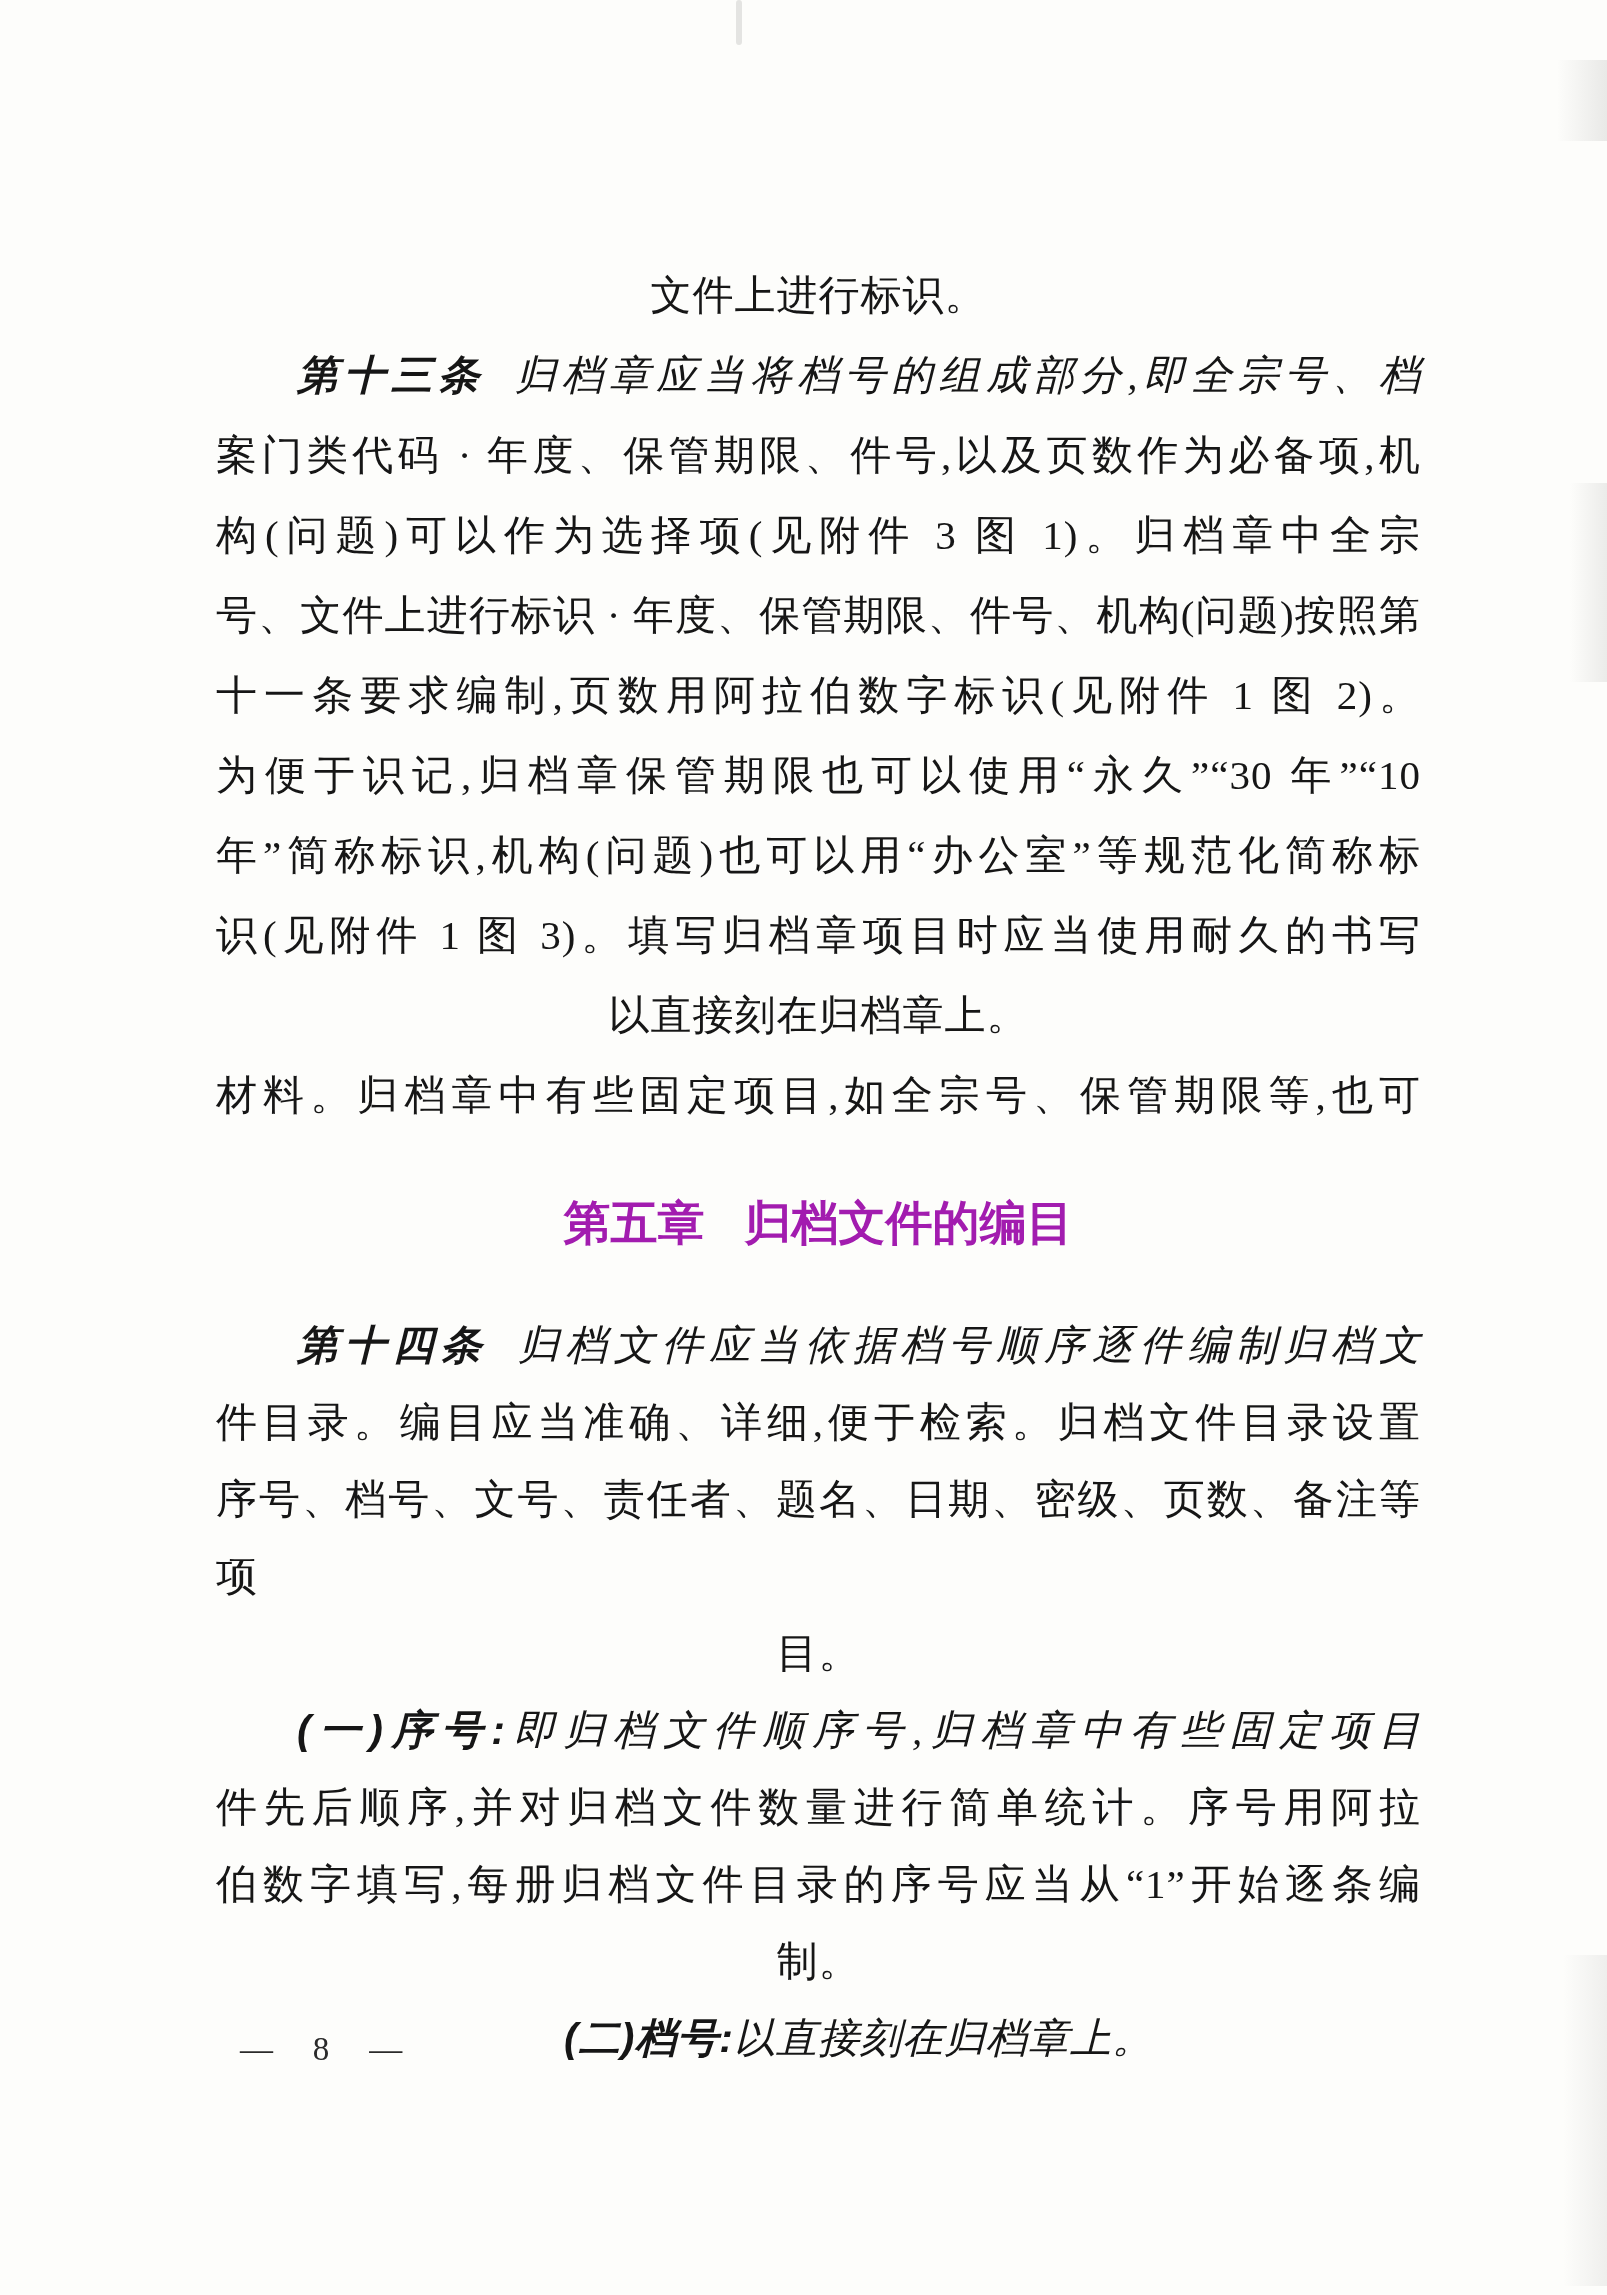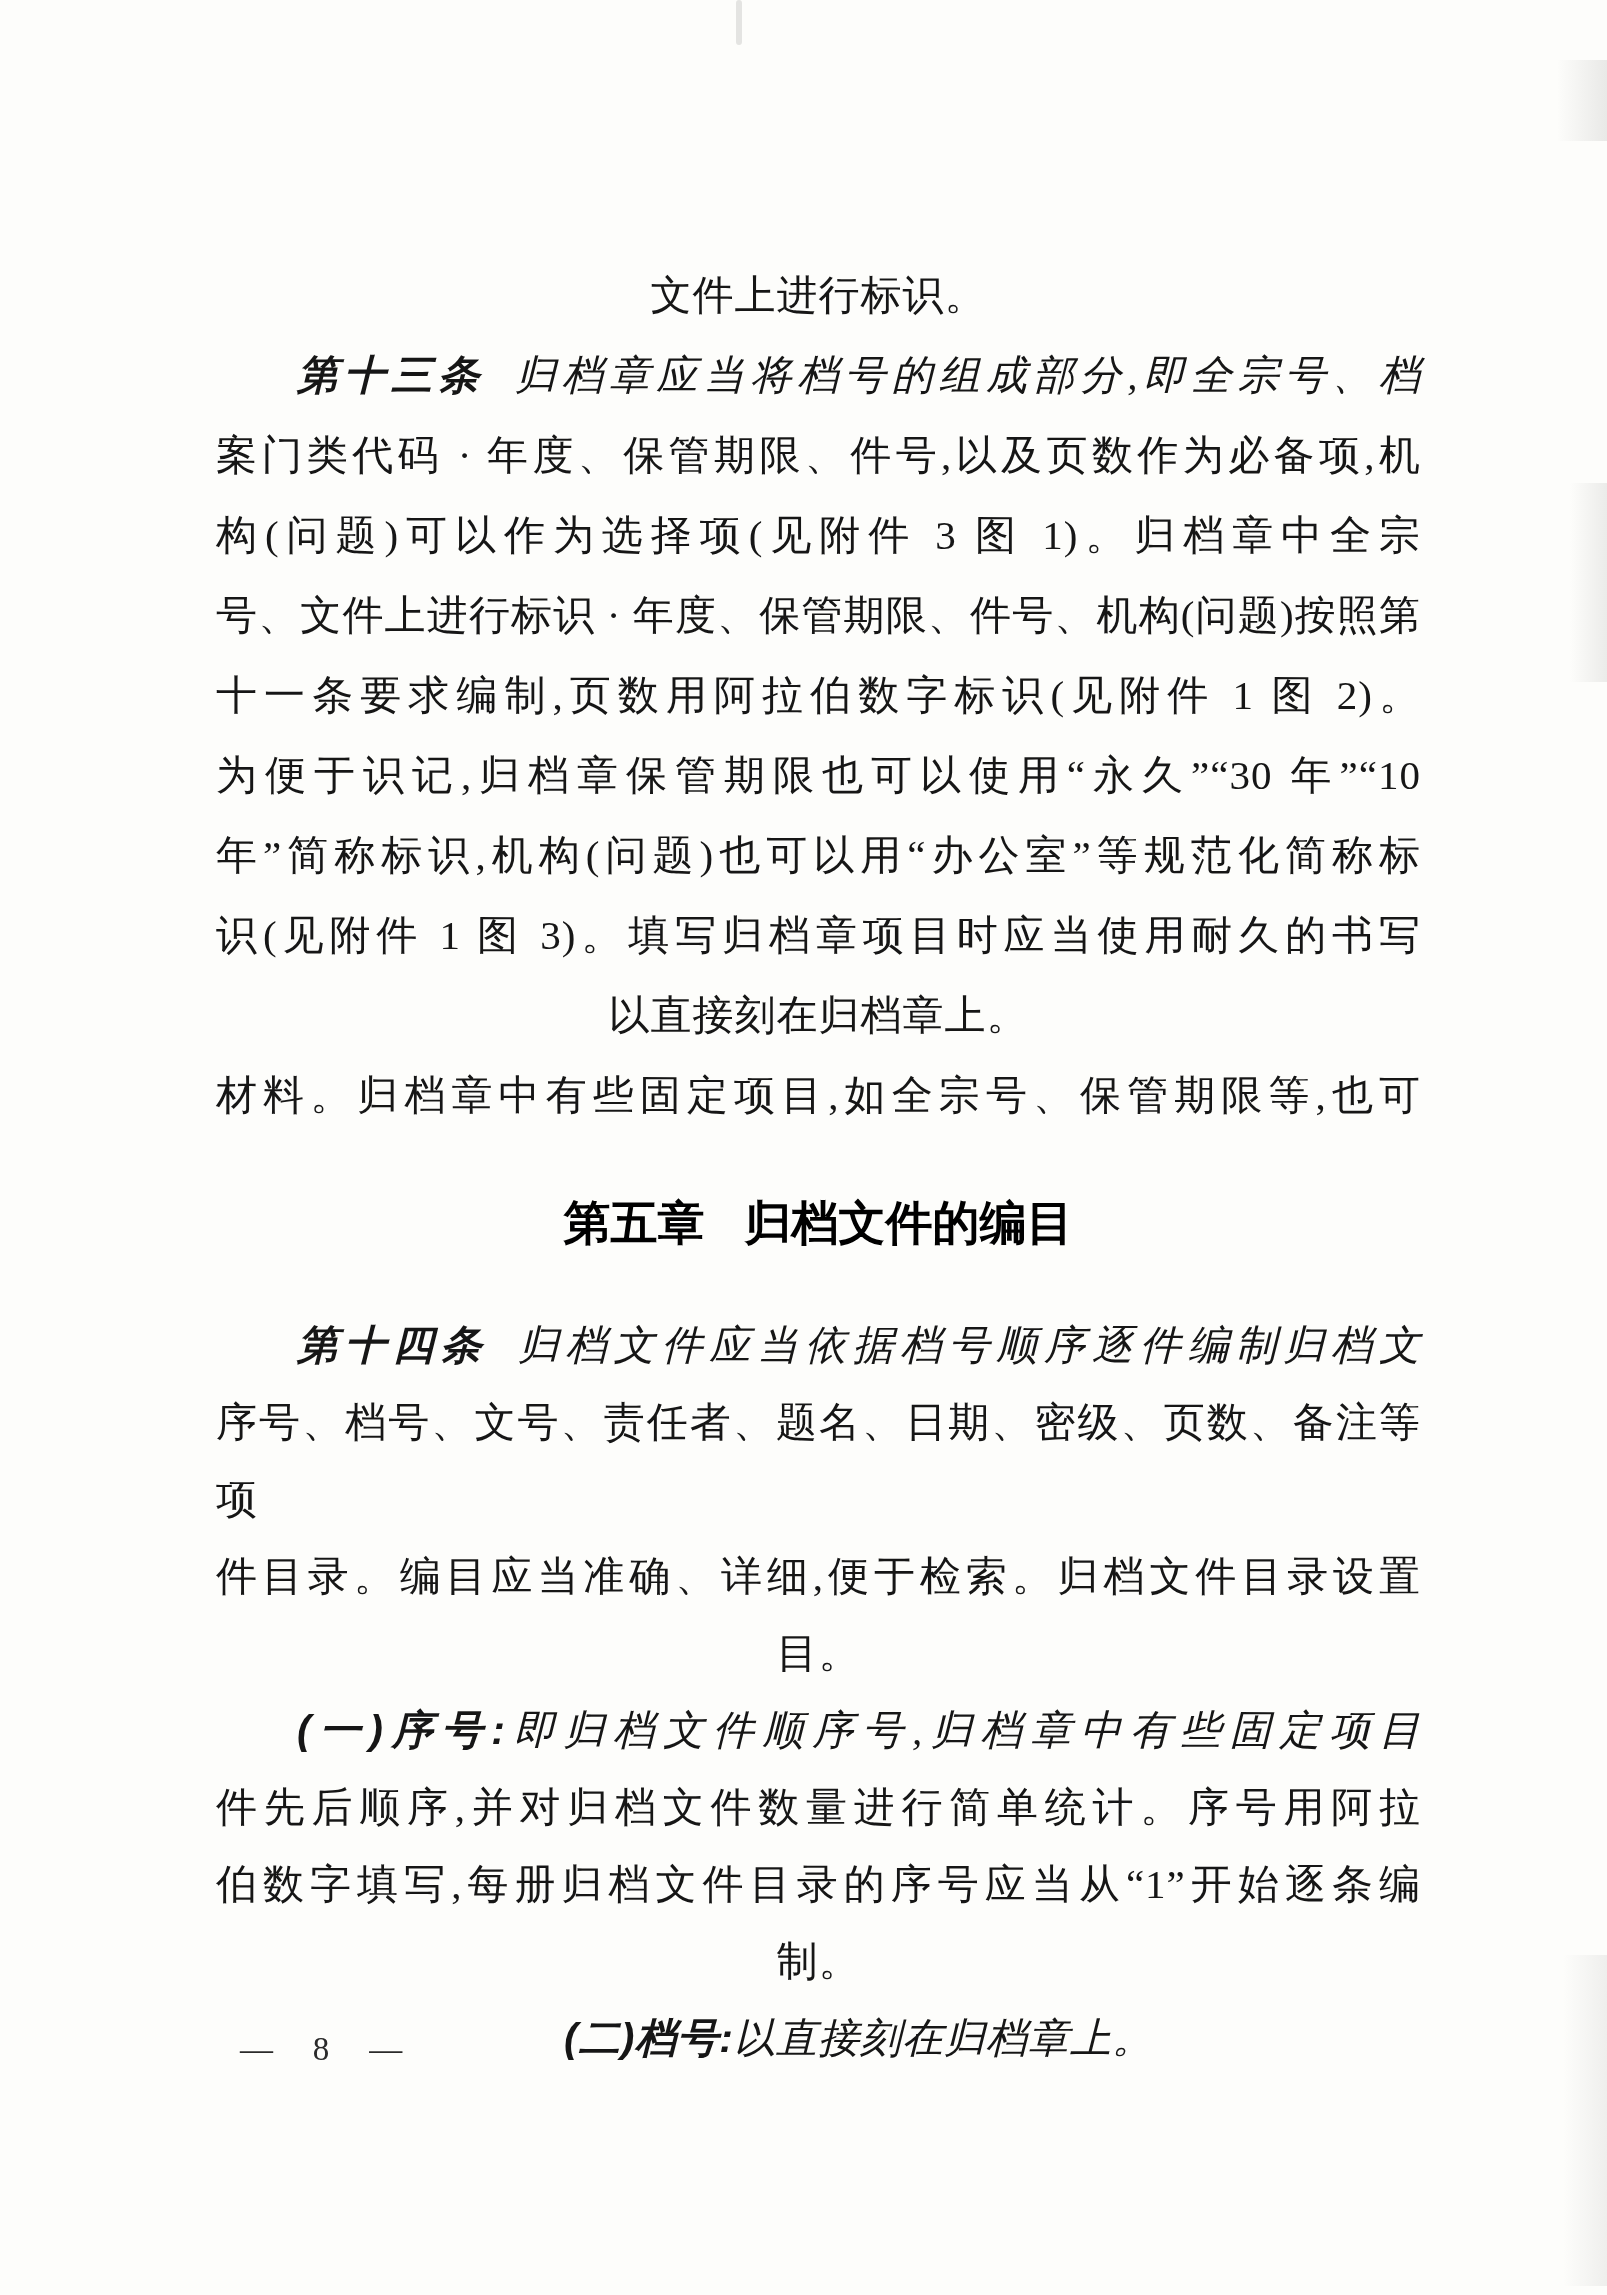--- a/index.html
+++ b/index.html
@@ -26,21 +26,21 @@
   .indent { text-indent:81px;font-style:italic; }
   .label {
     font-family:"Liberation Sans", sans-serif;
     font-weight:bold;
   }
   .gap-after { margin-right:29.5px; }
   .chapter {
     position:absolute; left:216px; top:1181px; width:1205px;
     line-height:84px; text-align:center;
     font-family:"Liberation Sans", sans-serif;
-    font-weight:bold; font-size:47px; color:#000000;
+    font-weight:bold; font-size:47px; color:#a21caf;
   }
   .ch-num { margin-right:40px; }
   .footer {
     position:absolute; left:240px; top:2031px;
     font-family:"Liberation Serif", serif;
     font-size:33px; color:#2a2a2a;
     letter-spacing:5.1px; word-spacing:21.4px;
   }
   
   .artifact { position:absolute; pointer-events:none; }
@@ -80,22 +80,22 @@
   </div>
 
   <div class="chapter">
     <span class="ch-num">第五章</span><span>归档文件的编目</span>
   </div>
 
   <div class="block block-b">
     <div class="line fill indent">
       <span class="label gap-after">第十四条</span><span>归档文件应当依据档号顺序逐件编制归档文</span>
     </div>
+    <div class="line fill">件目录。编目应当准确、详细,便于检索。归档文件目录设置</div>
     <div class="line fill">序号、档号、文号、责任者、题名、日期、密级、页数、备注等项</div>
-    <div class="line fill">件目录。编目应当准确、详细,便于检索。归档文件目录设置</div>
     <div class="line short">目。</div>
 
     <div class="line fill indent">
       <span class="label">(一)序号:</span><span>即归档文件顺序号,归档章中有些固定项目</span>
     </div>
     <div class="line fill">件先后顺序,并对归档文件数量进行简单统计。序号用阿拉</div>
     <div class="line fill">伯数字填写,每册归档文件目录的序号应当从“1”开始逐条编</div>
     <div class="line short">制。</div>
 
     <div class="line short indent">

